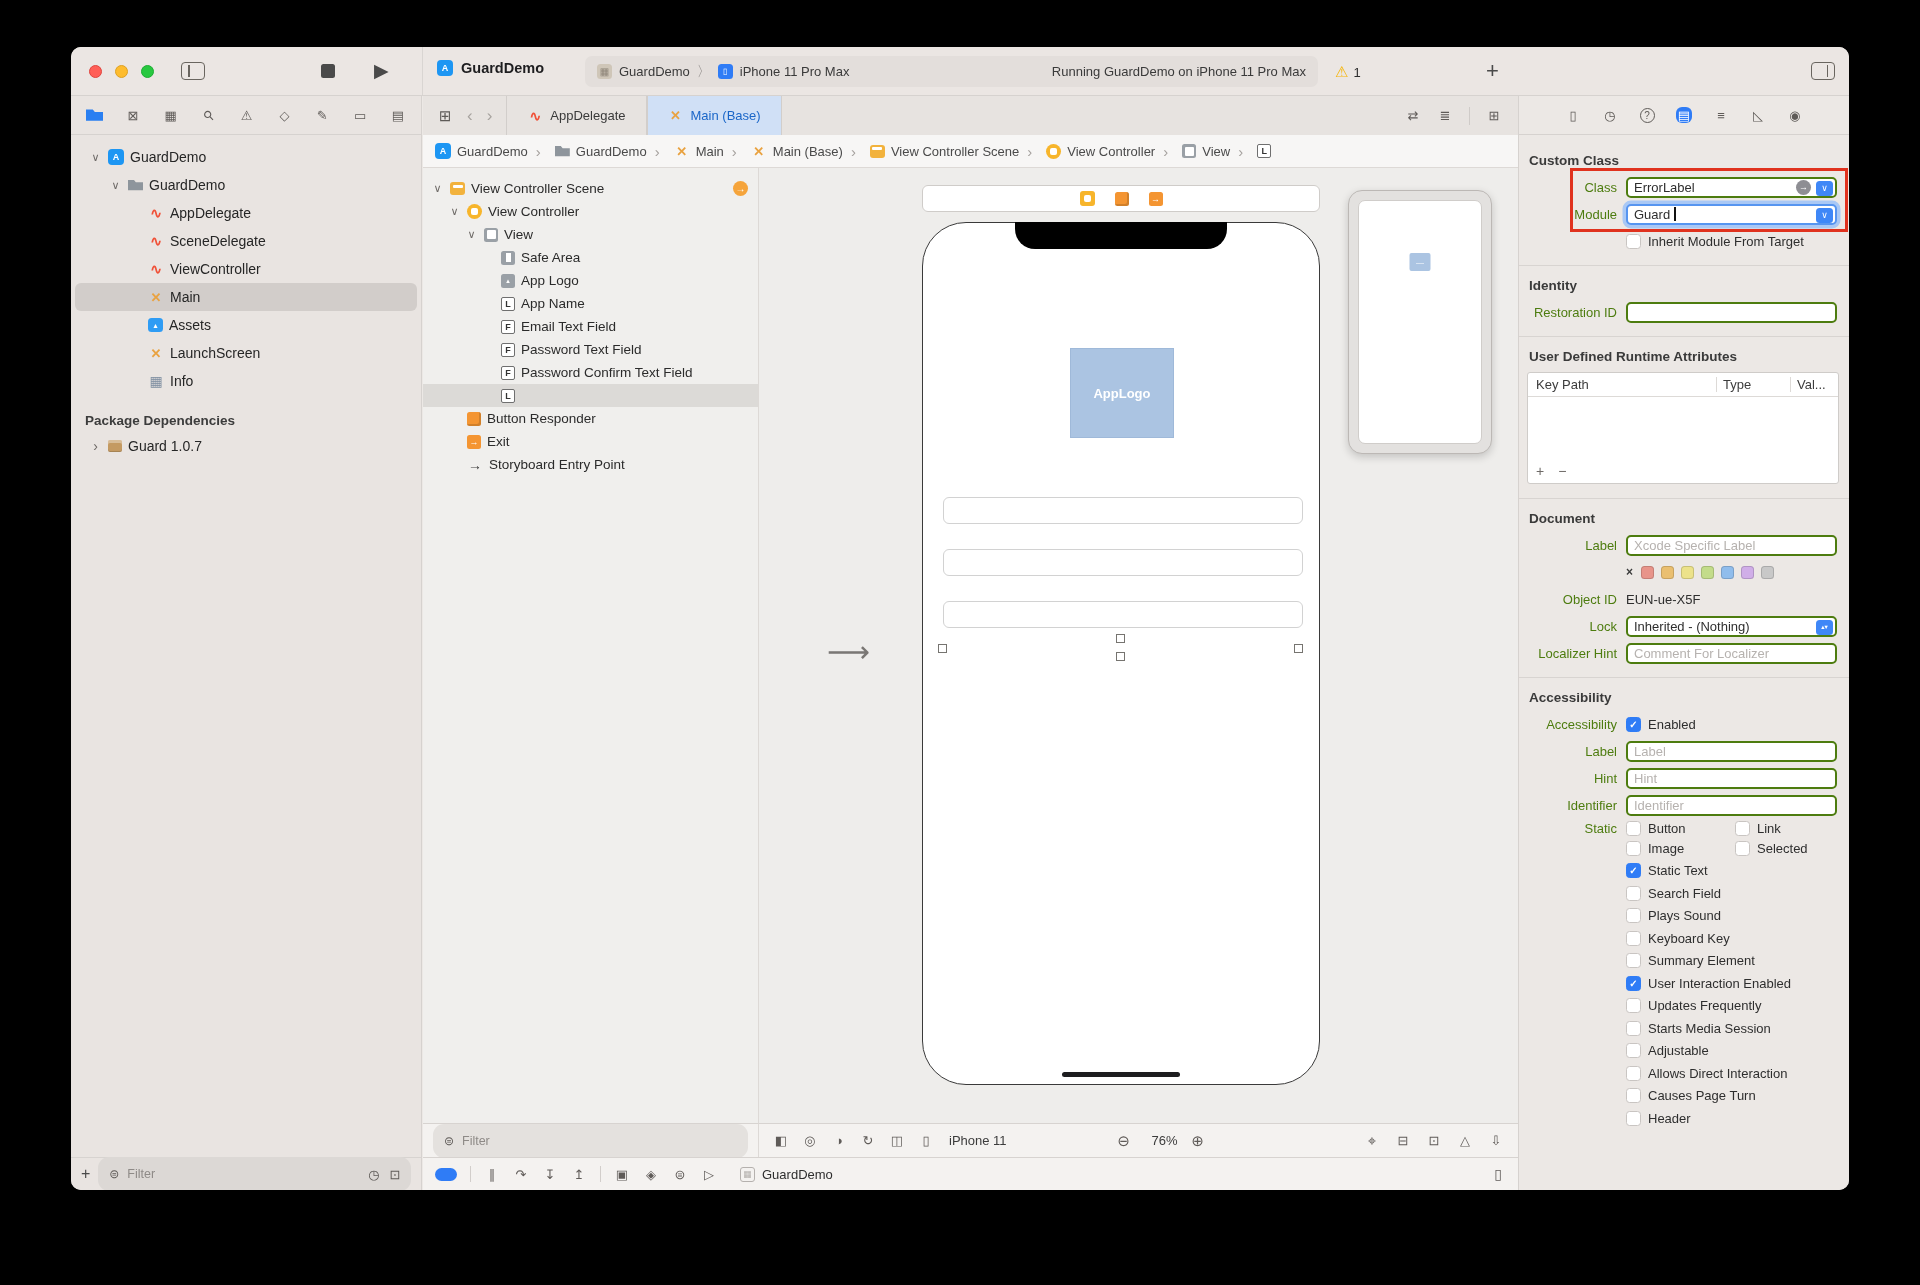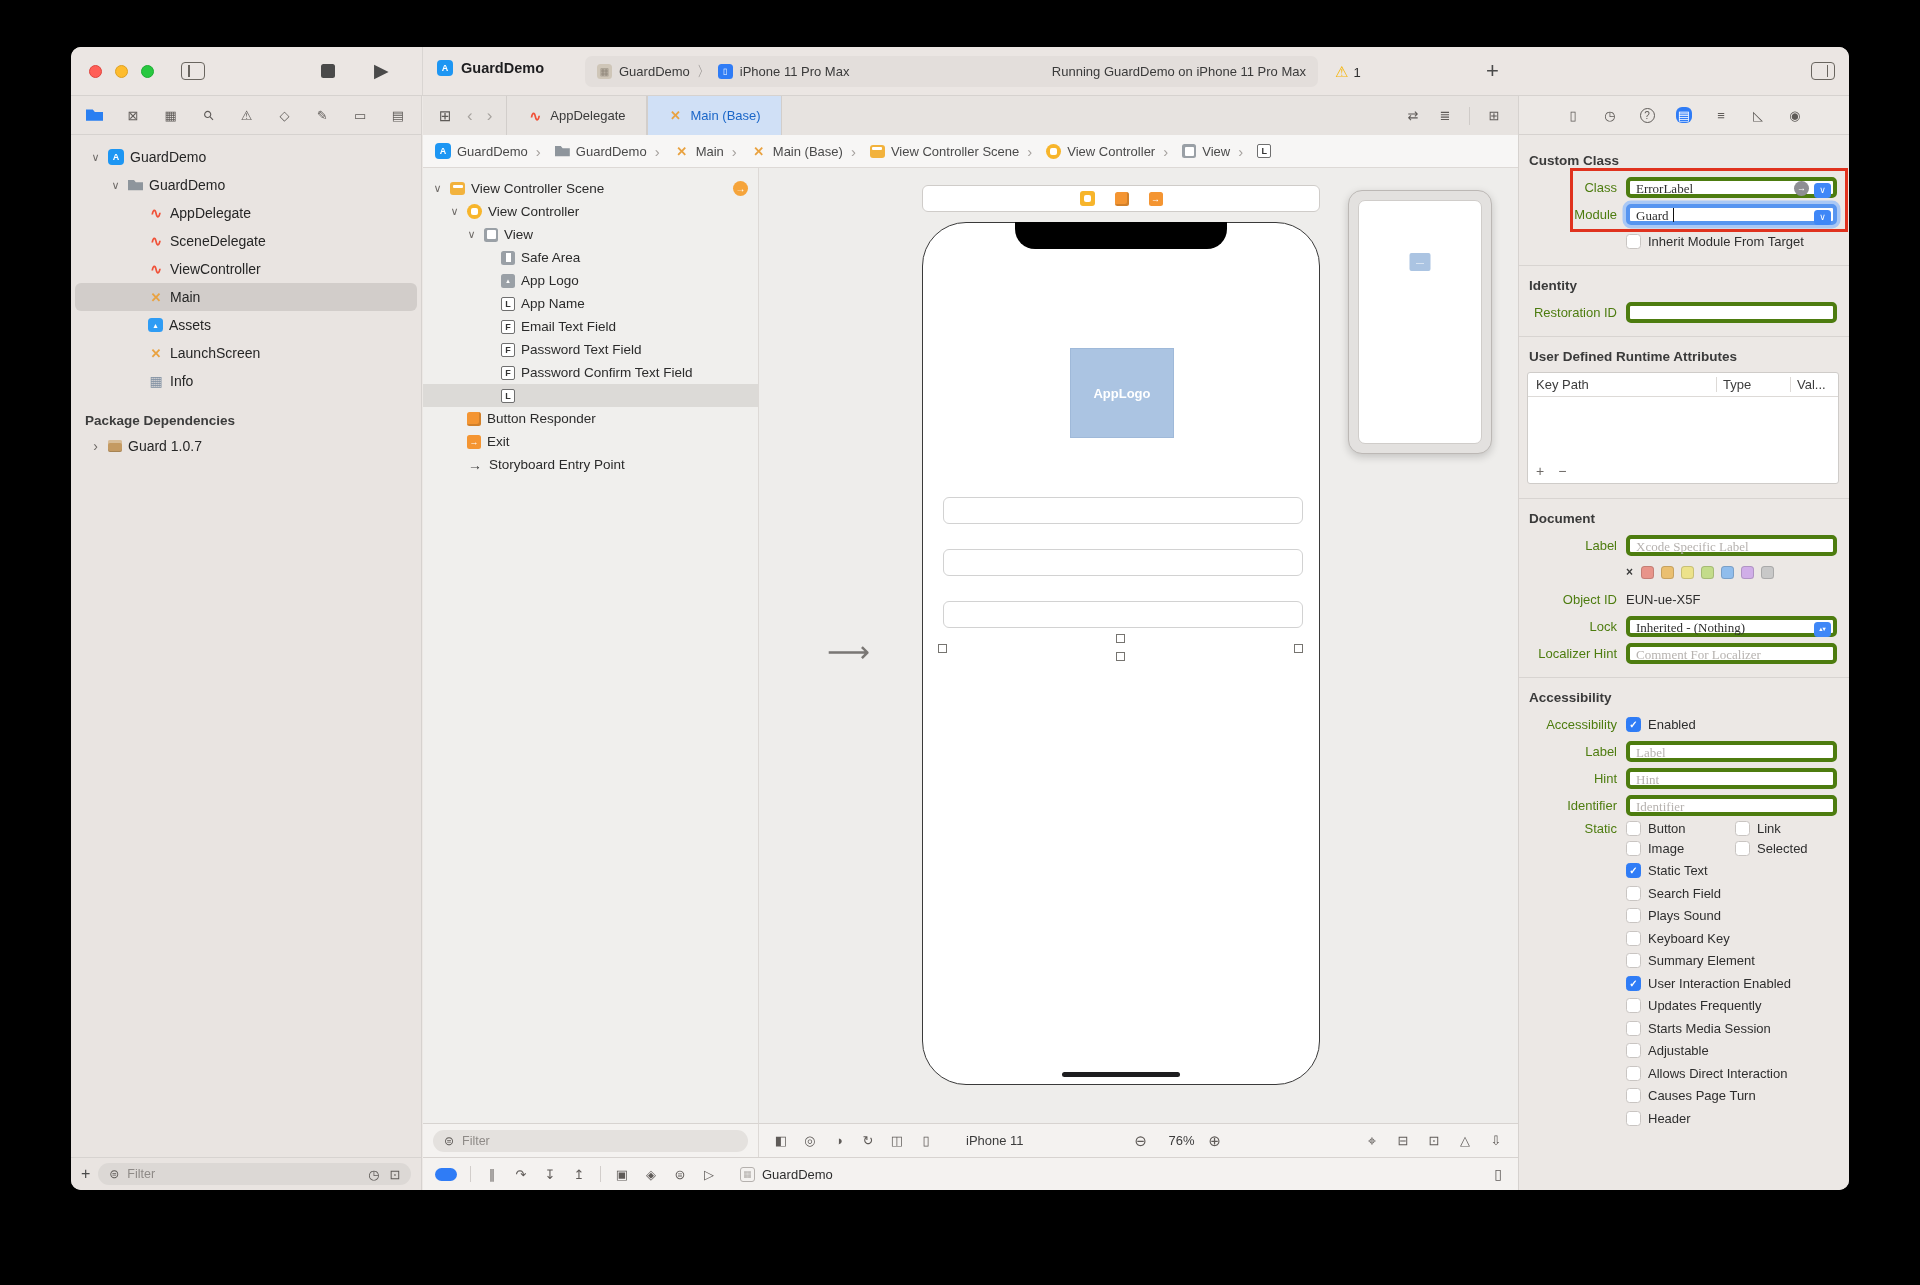--- a/index.html
+++ b/index.html
@@ -181,28 +181,28 @@
   .g-process { border:1px solid #b5b1ae; border-radius:3px; width:15px; height:15px; }
   .g-process::before { content:"▦"; color:#b5b1ae; font-size:9px; }
   .g-device-preview::before { content:"▯"; font-size:14px; }
 
   
   .bbar { position:absolute; display:flex; align-items:center; background:#f4f2f0;
     border-top:1px solid #d7d3d0; color:#5f5b58; }
   #nav-filterbar { left:0; top:1110px; width:351px; height:33px; background:#e9e4e1;
     border-right:1px solid #d6d2cf; padding:0 10px; gap:8px; }
   #nav-filterbar .plus { font-size:16px; color:#4a4a4a; }
-  .filterpill { flex:1; height:22px; background:#dcd8d5; border-radius:11px; display:flex;
+  .filterpill { flex:1; height:34px; background:#dcd8d5; border-radius:11px; display:flex;
     align-items:center; padding:0 8px; gap:5px; color:#8e8a87; }
   .filterpill .ph { flex:1; font-size:12.5px; }
   #outline-filterbar { left:352px; top:1076px; width:336px; height:34px; padding:0 10px;
     border-right:1px solid #ddd9d6; }
   #outline-filterbar .filterpill { background:#e4e1de; }
   #canvas-bar { left:688px; top:1076px; width:759px; height:34px; padding:0 14px; gap:13px; }
-  #canvas-bar .devname { margin-left:19px; color:#3c3c3c; }
+  #canvas-bar .devname { margin-left:2px; color:#3c3c3c; }
   #canvas-bar .zoomgrp { display:flex; align-items:center; gap:12px; margin-left:96px; }
   #canvas-bar .zoomgrp .pct { color:#3c3c3c;margin-left:8px; }
   #canvas-bar .rgrp { margin-left:auto; display:flex; gap:15px; }
   #debugbar { left:352px; top:1110px; width:1095px; height:33px; padding:0 12px; gap:13px; }
   #debugbar .capsule { width:22px; height:13px; background:#2f7cf6; border-radius:7px; }
   #debugbar .vsep { width:1px; height:16px; background:#d2cecb; }
   #debugbar .proc { display:flex; align-items:center; gap:7px; margin-left:10px; color:#2e2e2e; }
   #debugbar .right { margin-left:auto; }
   .iconrow { display:flex; gap:13px; align-items:center; }
 
@@ -232,22 +232,22 @@
     border-radius:7px; }
   #mini-logo { position:absolute; left:50%; top:52px; transform:translateX(-50%); width:21px;
     height:18px; background:#abc4e2; border-radius:2px; display:flex; align-items:center;
     justify-content:center; color:#fff; font-size:8px; }
 
   
   .isec { padding:6px 0 8px 0; border-bottom:1px solid #d8d4d1; position:relative; }
   .ihead { font-weight:700; font-size:13.5px; color:#3a3a3a; margin:6px 0 8px 10px; }
   .irow { display:flex; align-items:center; margin:5px 12px 5px 0; min-height:22px; }
   .ilabel { width:98px; text-align:right; margin-right:9px; color:#4d7c0f; flex:none; }
-  .ifield { flex:1; height:21px; background:#fff; border:4px solid #4d7c0f; border-radius:5px;
-    display:flex; padding:0 6px; gap:4px; position:relative;font-family:Liberation Serif, serif; }
+  .ifield { flex:1; height:21px; background:#fff; border:2px solid #4d7c0f; border-radius:5px;
+    display:flex; align-items:center; padding:0 6px; gap:4px; position:relative; }
   .ifield .ph { color:#b6b2af; }
   .ifield.focused { border-color:#5795f0; box-shadow:0 0 0 3.5px #a9c8f5; }
   .caret { width:1.5px; height:14px; background:#111; }
   .combo-btn { position:absolute; right:2px; top:2px; width:17px; height:15px;
     background:#3f87f7; border-radius:3.5px; color:#fff; font-size:9px; display:flex;
     align-items:center; justify-content:center; }
   .jump-btn { position:absolute; right:24px; width:15px; height:15px; background:#8e8e93;
     border-radius:50%; color:#fff; font-size:9px; display:flex; align-items:center;
     justify-content:center; }
   .stepper { flex-direction:column; line-height:4.5px; font-size:6.5px; }

